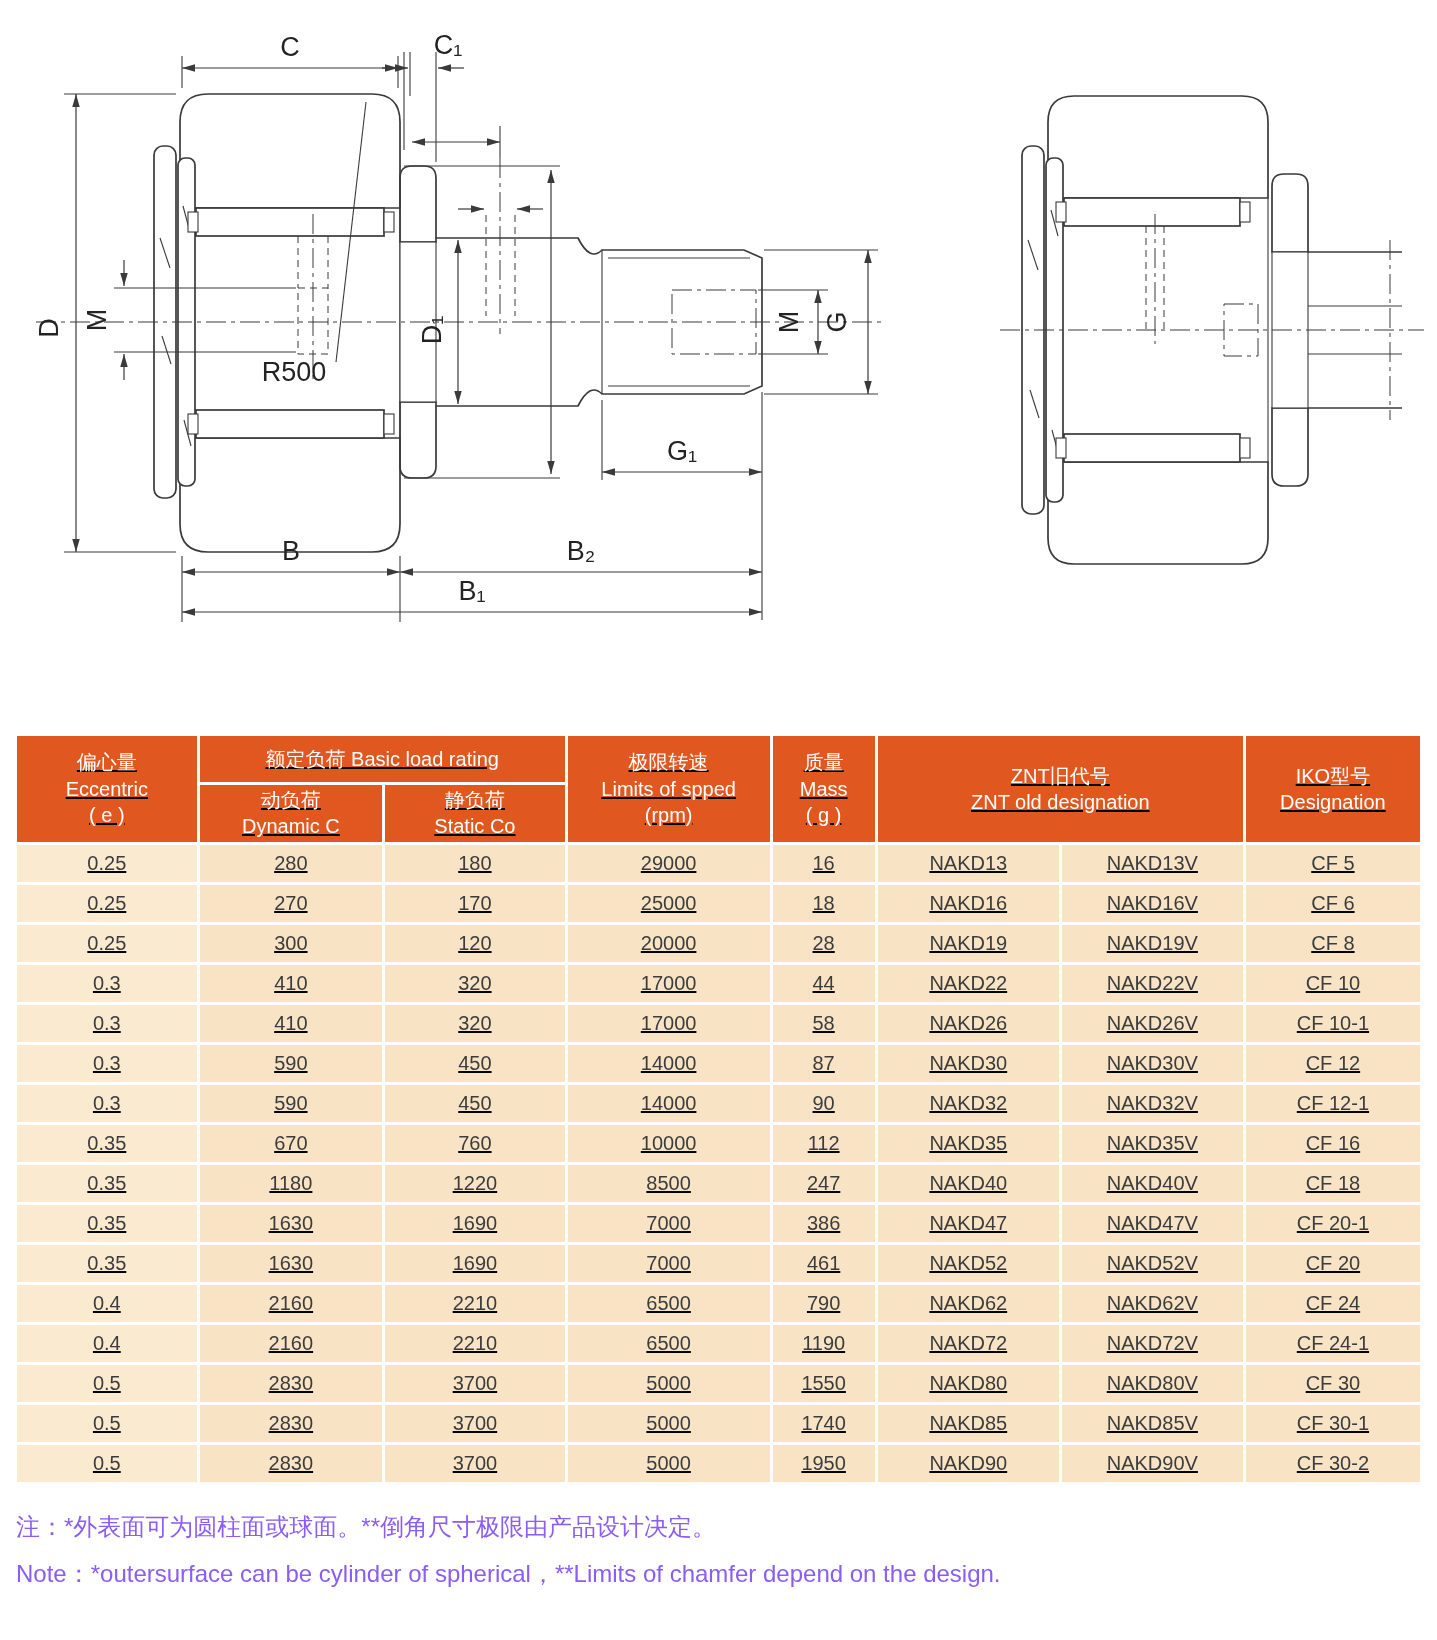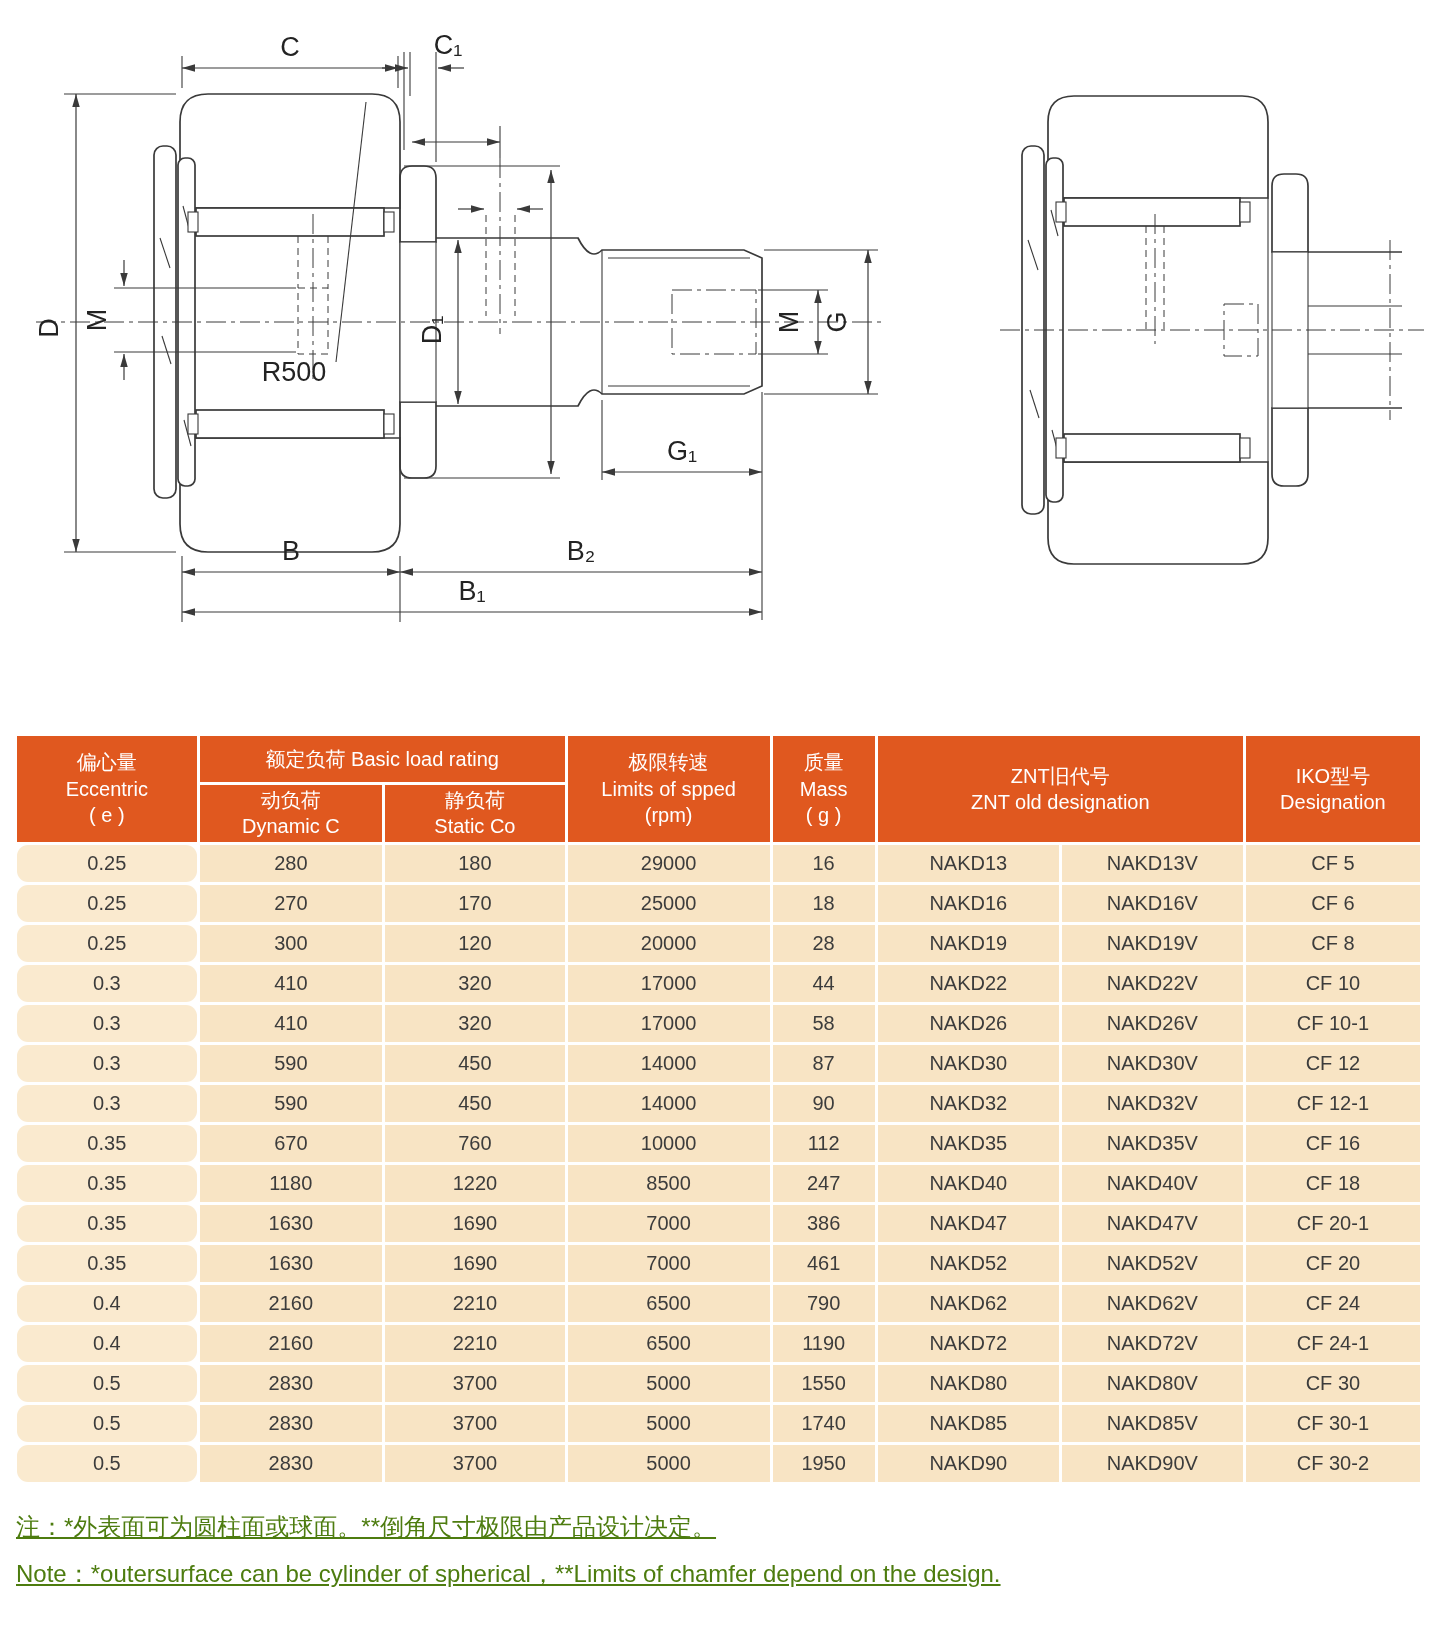--- a/index.html
+++ b/index.html
@@ -26,41 +26,41 @@
   .ext{stroke:var(--line);stroke-width:1.1;fill:none;}
   .dim{stroke:var(--line);stroke-width:1.2;fill:none;
        marker-start:url(#arrow);marker-end:url(#arrow);}
   .dim1{stroke:var(--line);stroke-width:1.2;fill:none;marker-end:url(#arrow);}
   .cl{stroke:var(--line);stroke-width:1;fill:none;stroke-dasharray:20 5 4 5;}
   .dsh{stroke:var(--line);stroke-width:1;fill:none;stroke-dasharray:7 5;}
   .wfill{fill:#ffffff;}
   .dimtxt{fill:#232323;font-size:27px;}
   .mid{text-anchor:middle;}
   
-  .table-wrap{padding:33px 14px 0 14px;}
+  .table-wrap{padding:33px 14px 0 14px;text-decoration:underline;}
   table.spec{
     width:1409px;table-layout:fixed;
     border-collapse:separate;border-spacing:3px;
     background:var(--grid);
   }
   table.spec th{
     background:var(--header-bg);color:var(--header-text);
     font-size:20px;font-weight:400;text-align:center;vertical-align:middle;
     white-space:pre-line;line-height:1.32;padding:2px 0;
   }
   table.spec thead tr.tier1 th{height:46px;}
   table.spec thead tr.tier2 th{height:52px;}
   table.spec td{
     background:var(--cell-bg);color:var(--cell-text);
     font-size:20px;text-align:center;vertical-align:middle;
     height:37px;padding:0;
   }
-  table.spec td:first-child{background:var(--first-col-bg);border-radius:11px;}
+  table.spec td:first-child{background:var(--first-col-bg);}
   
-  .notes{padding:26px 8px 0 16px;color:#4d7c0f;text-decoration:underline;}
+  .notes{padding:26px 8px 0 16px;color:#8b5cf6;}
   .notes p{margin:0 0 16px 0;font-size:24px;line-height:1.3;}
 </style>
 </head>
 <body>
 
 <div>
 
   <div class="drawing-wrap">
   <svg width="1437" height="700" viewBox="0 0 1437 700">
     <defs>

